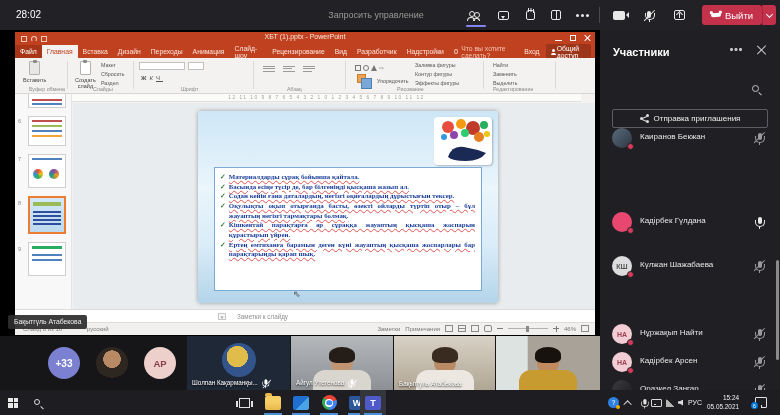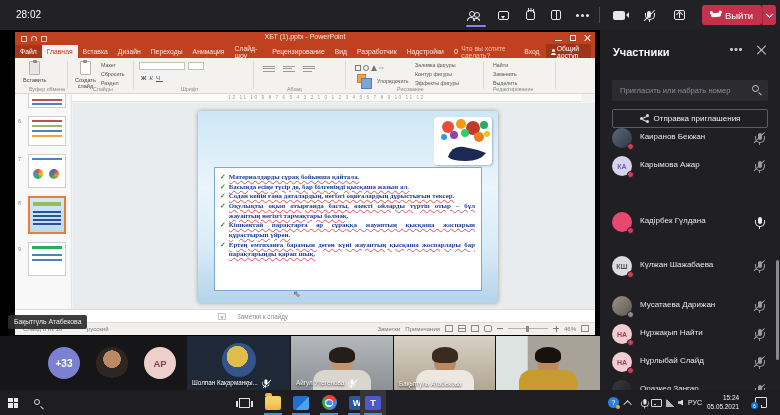--- a/index.html
+++ b/index.html
@@ -215,20 +215,21 @@
   .notif::before { content:''; position:absolute; left:1px; bottom:-1px; width:4px; height:3px; background:#1d1d22; border-right:1px solid #e0e0e0;}
   .nbadge { position:absolute; left:-5px; bottom:-2px; min-width:7px; height:7px; border-radius:4px; background:#0078d7; color:#fff; font-size:5px; display:flex; align-items:center; justify-content:center; padding:0 1px;}
 </style>
 </head>
 <body>
 
 <div id="root">
 
   <div class="topbar">
     <span class="timer">28:02</span>
+    <span class="reqctl">Запросить управление</span>
 
     <span class="cbtn" style="left:462px">
         <span class="ppl">
           <i></i>
           <em></em>
         </span>
       </span>
     <span class="under" style="background:#7f85f5"></span>
     <span class="cbtn" style="left:492px">
         <span class="chaticon"></span>
@@ -518,46 +519,35 @@
       </div>
     </div>
   </div>
 
   <div class="panel">
     <span class="ph-title">Участники</span>
     <span class="ph-more">
         <i></i>
       </span>
     <span class="ph-x"></span>
-    <input class="pinput" placeholder="Пригласить или набрать номер" style="">
     <span class="mag"></span>
     <div class="invitebtn">
       <span class="shicon">
           <i></i>
           <i></i>
           <i></i>
         </span>
       <span>Отправка приглашения</span>
     </div>
 
     <div class="prow" style="top:94px">
       <span class="pav" style="background:linear-gradient(135deg,#5a6b7c,#2d3743)">
           <i class="dot"></i>
         </span>
       <span class="pname">Каиранов Бекжан</span>
-      <span class="micwrap off pmic">
-          <span class="mic"></span>
-        </span>
-    </div>
-    <div class="prow" style="top:122px">
-      <span class="pav" style="background:#d9d2ec;color:#6a5fb8">КА</span>
-      <span class="pav" style="background:none">
-          <i class="dot"></i>
-        </span>
-      <span class="pname">Карымова Ажар</span>
       <span class="micwrap off pmic">
           <span class="mic"></span>
         </span>
     </div>
     <div class="prow" style="top:178px">
       <span class="pav" style="background:#e8486f">
           <i class="dot"></i>
         </span>
       <span class="pname">Кадірбек Гүлдана</span>
       <span class="micwrap pmic on">
@@ -567,45 +557,36 @@
     <div class="prow" style="top:222px">
       <span class="pav" style="background:#dcdcde;color:#555">КШ</span>
       <span class="pav" style="background:none">
           <i class="dot"></i>
         </span>
       <span class="pname">Күлжан Шажабаева</span>
       <span class="micwrap off pmic">
           <span class="mic"></span>
         </span>
     </div>
-    <div class="prow" style="top:262px">
-      <span class="pav" style="background:linear-gradient(135deg,#9c9489,#5f584e)">
-          <i class="dot" style="background:#8a8a8f"></i>
-        </span>
-      <span class="pname">Мусатаева Дарижан</span>
-      <span class="micwrap off pmic">
-          <span class="mic"></span>
-        </span>
-    </div>
     <div class="prow" style="top:290px">
       <span class="pav" style="background:#f2cdd3;color:#9c4352">НА</span>
       <span class="pav" style="background:none">
           <i class="dot"></i>
         </span>
       <span class="pname">Нұржақып Найти</span>
       <span class="micwrap off pmic">
           <span class="mic"></span>
         </span>
     </div>
     <div class="prow" style="top:318px">
       <span class="pav" style="background:#f2cdd3;color:#9c4352">НА</span>
       <span class="pav" style="background:none">
           <i class="dot"></i>
         </span>
-      <span class="pname">Нұрлыбай Слайд</span>
+      <span class="pname">Кадірбек Арсен</span>
       <span class="micwrap off pmic">
           <span class="mic"></span>
         </span>
     </div>
     <div class="prow" style="top:346px">
       <span class="pav" style="background:linear-gradient(135deg,#3a3a40,#1c1c20)"></span>
       <span class="pname">Оразкел Зангар</span>
       <span class="micwrap off pmic">
           <span class="mic"></span>
         </span>

